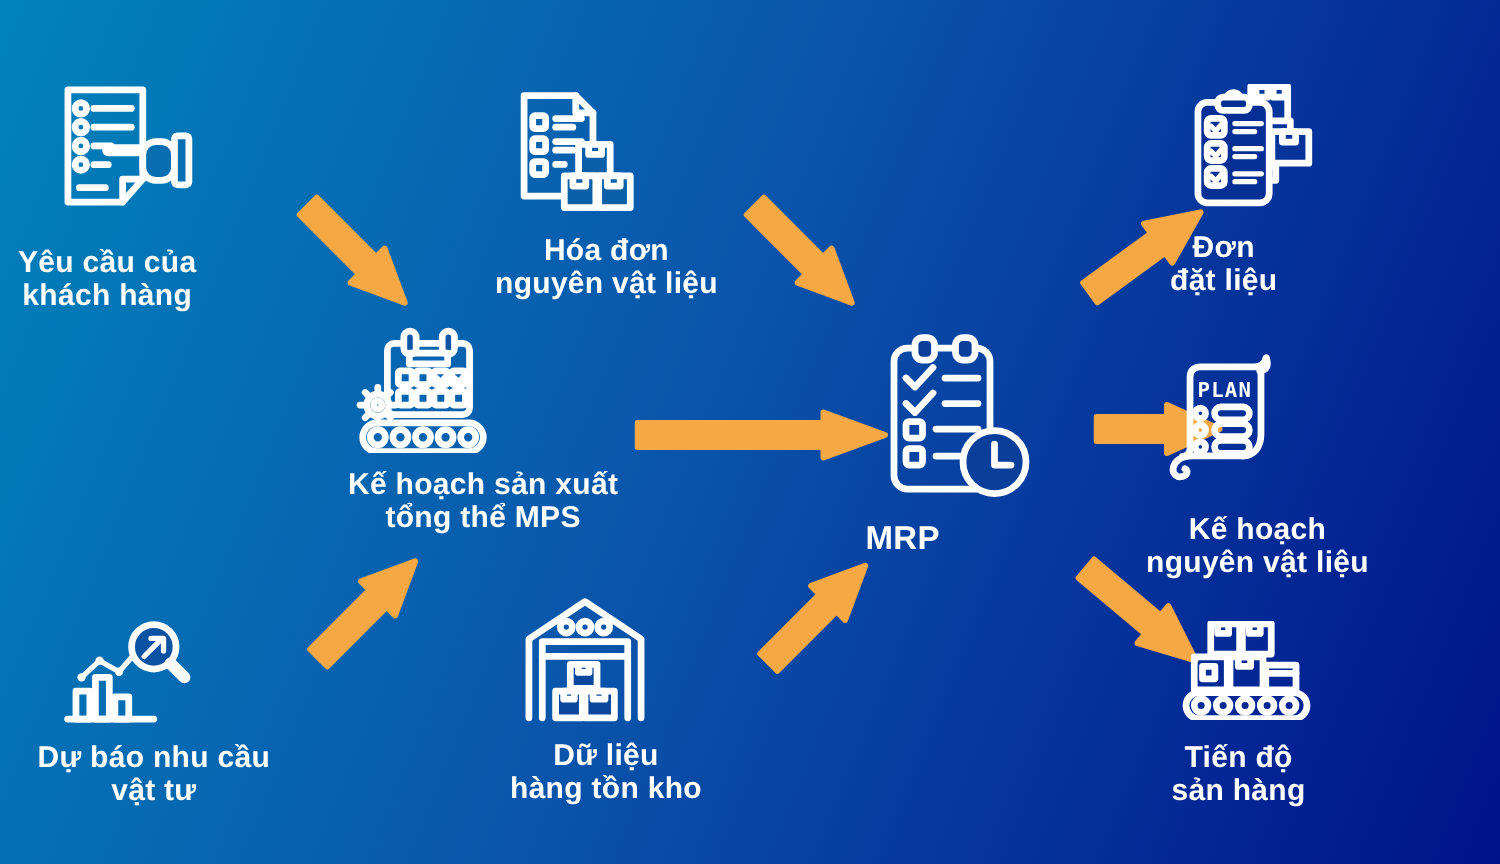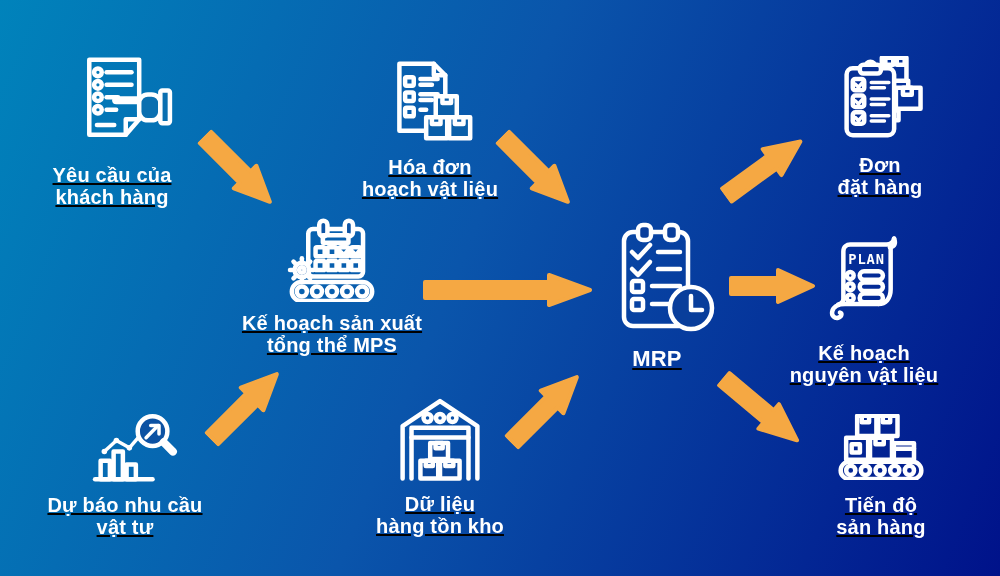--- a/index.html
+++ b/index.html
@@ -1,21 +1,21 @@
 <!DOCTYPE html>
 <html><head>
 <meta charset="utf-8">
 <style>
   html,body{margin:0;padding:0;}
   body{width:1000px;height:576px;overflow:hidden;font-family:"Liberation Sans",sans-serif;}
   .canvas{
     position:relative;width:1000px;height:576px;
     background:linear-gradient(112deg,#0083BB 0%,#0A55AB 46%,#00128A 100%);
   }
-  .node{position:absolute;display:flex;flex-direction:column;align-items:center;text-decoration:underline;}
+  .node{position:absolute;display:flex;flex-direction:column;align-items:flex-start;}
   .node .icon{display:block;}
   .label{
     color:#FFFFFF;font-weight:700;font-size:20px;line-height:22px;
     text-align:center;white-space:pre-line;letter-spacing:.2px;
   }
   .label.big{font-size:22px;}
   .icon *{vector-effect:non-scaling-stroke;}
   .icon path,.icon rect,.icon circle,.icon line,.icon polyline{
     fill:none;stroke:#FFFFFF;stroke-width:4.5;stroke-linecap:round;stroke-linejoin:round;
   }
@@ -111,21 +111,21 @@
         <path d="M40,44 H52"></path>
         <path d="M40,54 H46"></path>
       <rect class="fillbg" x="56" y="40" width="22" height="22"></rect>
         <rect class="fillbg" x="63" y="40" width="9" height="7"></rect>
       <rect class="fillbg" x="46" y="62" width="22" height="22"></rect>
         <rect class="fillbg" x="52" y="62" width="9" height="7"></rect>
       <rect class="fillbg" x="70" y="62" width="22" height="22"></rect>
         <rect class="fillbg" x="76" y="62" width="9" height="7"></rect>
     </svg>
     <div class="label" style="margin-top:10px;">Hóa đơn
-hoạch vật liệu</div>
+nguyên vật liệu</div>
   </div>
 
   <div class="node" style="left:25px;top:408px;width:200px;--bg:#0C52A3;">
     <svg class="icon" width="100" height="76" viewBox="0 0 100 82" style="transform:translateX(9px);">
       <path d="M8,77 H70"></path>
       <rect x="14" y="57" width="10" height="20"></rect>
         <rect x="28" y="47" width="10" height="30"></rect>
         <rect x="42" y="61" width="10" height="16"></rect>
       <path class="thin" d="M18,47 L31,35 L45,43 L58,28"></path>
       <circle class="dot" cx="18" cy="47" r="3"></circle>
@@ -232,21 +232,21 @@
         <path class="thin" d="M24,32 l3.5,3.5 l6,-7"></path>
       <path class="thin" d="M42,30 H62 M42,36 H57"></path>
       <rect x="21" y="45" width="13" height="13" rx="3"></rect>
         <path class="thin" d="M24,51 l3.5,3.5 l6,-7"></path>
       <path class="thin" d="M42,49 H62 M42,55 H57"></path>
       <rect x="21" y="64" width="13" height="13" rx="3"></rect>
         <path class="thin" d="M24,70 l3.5,3.5 l6,-7"></path>
       <path class="thin" d="M42,68 H62 M42,74 H57"></path>
     </svg>
     <div class="label" style="margin-top:10px;">Đơn
-đặt hàng</div>
+đặt liệu</div>
   </div>
 
   <div class="node" style="left:764px;top:236px;width:200px;--bg:#041F90;">
     <svg class="icon" width="100" height="86" viewBox="0 0 100 100">
       <path d="M85,3 C84,7 81,10 76,10 L34,10 C30,10 26,12 26,18 L26,73 C26,77 23,79 20,79.5"></path>
       <path d="M85,3 C87,8 86,13 80,13"></path>
       <path d="M81,13 L81,62 C81,73 75,79 67,79"></path>
       <path d="M67,79 L28,79 C19,79 14,83 13,88 C12,93 16,96 20,95 C24,94 25,90 22,89"></path>
       <text class="plan-text" x="53" y="33" text-anchor="middle">PLAN</text>
       <circle cx="34" cy="46" r="4"></circle>

